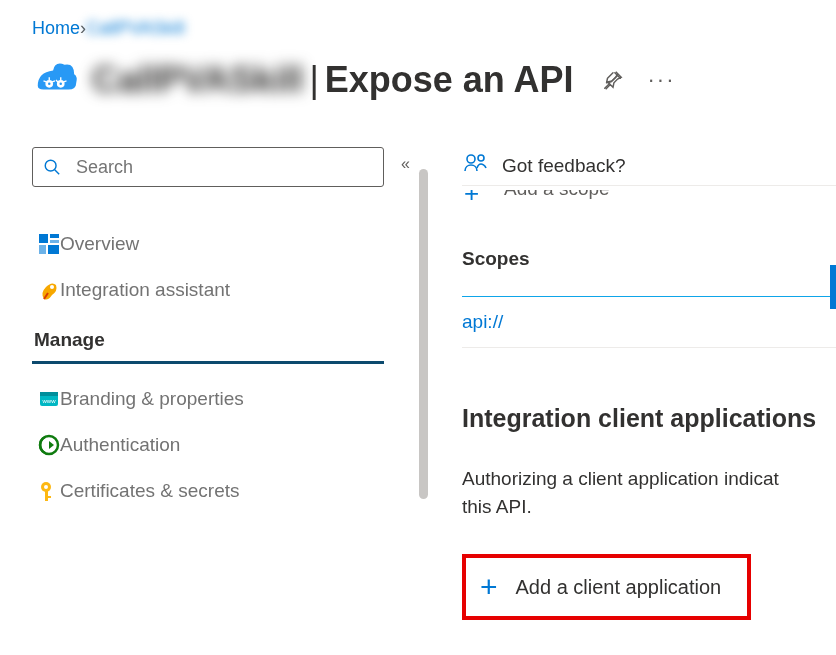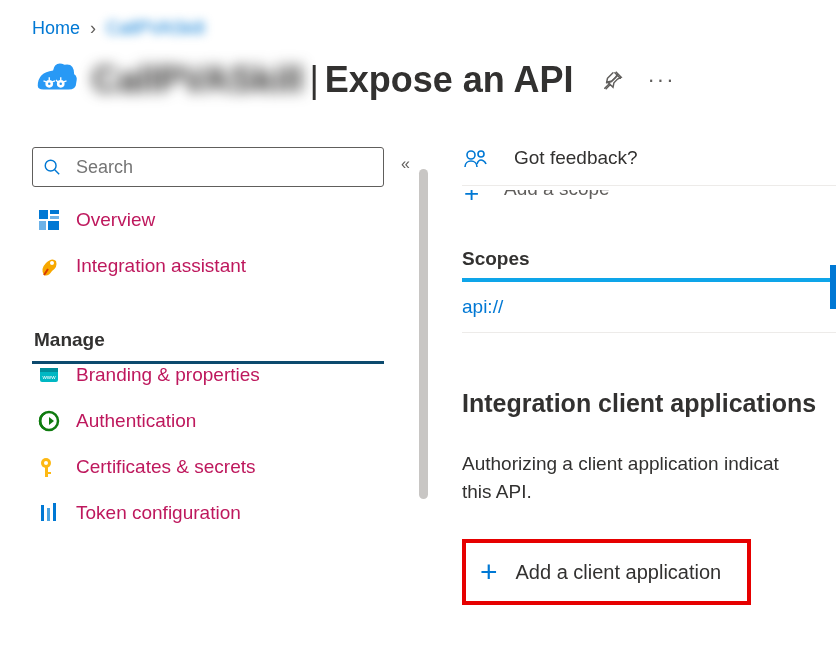--- a/index.html
+++ b/index.html
@@ -1,20 +1,20 @@
 <!DOCTYPE html>
 <html><head>
 <meta charset="utf-8">
 <style>
   * { box-sizing: border-box; margin: 0; padding: 0; }
   html, body { width: 836px; height: 655px; overflow: hidden; font-family: "Segoe UI", -apple-system, sans-serif; color: #323130; background: #fff; }
   body { padding: 18px 0 0 32px; }
 
   
-  .crumb { font-size: 18px; color: #005a9e; display: flex; align-items: center; gap: 10px; }
+  .crumb { font-size: 18px; color: #005a9e; display: flex; align-items: center; gap: 0; }
   .crumb a { color: #0078d4; text-decoration: none; }
   .crumb .chev { color: #605e5c; }
   .crumb .blur { filter: blur(5px); color: #0078d4; }
 
   
   .title-row { display: flex; align-items: center; margin-top: 18px; gap: 14px; }
   .app-icon { width: 46px; height: 46px; }
   .title-text { font-size: 36px; font-weight: 600; color: #323130; display: flex; align-items: baseline; gap: 6px; }
   .title-text .blur { filter: blur(7px); font-weight:600;}
   .title-text .sep { font-weight: 300; }
@@ -24,39 +24,39 @@
 
   
   .columns { display: flex; margin-top: 44px; height: 500px; }
   .sidebar { width: 384px; flex-shrink: 0; position: relative; }
   .collapse-btn { position: absolute; right: 6px; top: 8px; color: #605e5c; font-size: 16px; cursor: pointer; }
   .search-box { width: 352px; height: 40px; border: 1px solid #605e5c; border-radius: 3px; display: flex; align-items: center; padding: 0 10px; gap: 15px; }
   .search-box input { border: none; outline: none; font-size: 18px; flex: 1; color:#605e5c; background:transparent; }
   .search-box .mag { width: 18px; height: 18px; color: #0078d4; }
 
   .nav-list { margin-top: 22px; width:352px; }
-  .nav-item { display: flex; align-items: flex-start; gap: 16px; height: 46px; padding: 0 6px; font-size: 19px; color:#be185d; cursor: pointer; }
+  .nav-item { display: flex; align-items: flex-end; height: 46px; padding: 0 6px; font-size: 19px; color:#737373; cursor: pointer; }
   .nav-item .nav-icon { width: 22px; height: 22px; display:flex; align-items:center; justify-content:center; }
   .section-head { font-size: 19px; font-weight: 600; color:#323130; padding: 20px 0 10px 2px; border-bottom:3px solid #0c4a6e; width:352px; margin-top:8px; }
 
   
   .fake-scroll { position: absolute; right: -12px; top: 22px; width: 9px; height: 330px; background: #c8c6c4; border-radius: 5px; }
 
   
   .main { flex: 1; padding-left: 46px; position: relative; overflow:hidden; }
-  .feedback-row { display: flex; align-items: flex-start; gap: 26px; font-size: 19px; color:#323130; height:30px; }
+  .feedback-row { display: flex; align-items: flex-end; gap: 14px; font-size: 19px; color:#323130; height:30px; }
   .feedback-row .icon { width: 26px; height: 26px; color: #0078d4; }
 
   .divider { height:1px; background:#edebe9; margin-top:8px; position:relative; }
   .partial-top { position:relative; height:26px; margin-top:4px; overflow:hidden; }
   .partial-top .plus { color:#0078d4; font-size:26px; position:absolute; left:2px; top:-12px; font-weight:300; }
   .partial-top .lbl { position:absolute; left:42px; top:-12px; font-size:19px; color:#605e5c; }
 
   .subhead { font-size: 19px; font-weight: 600; margin-top: 32px; }
-  .scope-box { margin-top: 8px; border-top:4px solid #0ea5e9; border-bottom:1px solid #edebe9; padding:14px 0; }
+  .scope-box { margin-top: 26px; border-top:1px solid #0ea5e9; border-bottom:1px solid #edebe9; padding:14px 0; }
   .scope-link { color: #0078d4; font-size: 19px; text-decoration: none; }
   .blue-tab { position:absolute; right:0; top:118px; width:6px; height:44px; background:#0078d4; }
 
   .h2 { font-size: 25px; font-weight: 600; margin-top: 56px; color:#323130; }
   .body-text { font-size: 19px; color:#323130; margin-top: 32px; line-height:1.45; max-width: 400px; }
 
   .add-client-box { border: 4px solid #e60000; padding: 14px 26px 14px 14px; display: inline-flex; align-items: center; gap: 18px; margin-top: 34px; cursor: pointer; }
   .add-client-box .plus { color:#0078d4; font-size:30px; font-weight:300; line-height:1; }
   .add-client-box .lbl { font-size: 20px; color: #323130; }
 </style>
@@ -158,30 +158,20 @@
         <span class="nav-icon">
           <svg viewBox="0 0 22 22" width="22" height="22">
               <circle cx="8" cy="7" r="5" fill="#fdb813"></circle>
               <circle cx="8" cy="7" r="2" fill="#fff"></circle>
               <rect x="7" y="11" width="3" height="10" fill="#fdb813"></rect>
               <rect x="10" y="16" width="3" height="2" fill="#fdb813"></rect>
             </svg>
         </span>
         <span>Certificates &amp; secrets</span>
       </div>
-      <div class="nav-item">
-        <span class="nav-icon">
-          <svg viewBox="0 0 22 22" width="22" height="22">
-              <rect x="3" y="3" width="3" height="16" fill="#0078d4"></rect>
-              <rect x="9" y="6" width="3" height="13" fill="#49a3e1"></rect>
-              <rect x="15" y="1" width="3" height="18" fill="#0078d4"></rect>
-            </svg>
-        </span>
-        <span>Token configuration</span>
-      </div>
     </div>
 
     <div class="fake-scroll"></div>
   </div>
 
   <div class="main">
     <div class="feedback-row">
       <span class="icon">
         <svg viewBox="0 0 26 26" width="26" height="26" fill="none" stroke="#0078d4" stroke-width="1.6">
           <circle cx="9" cy="8" r="4"></circle>

